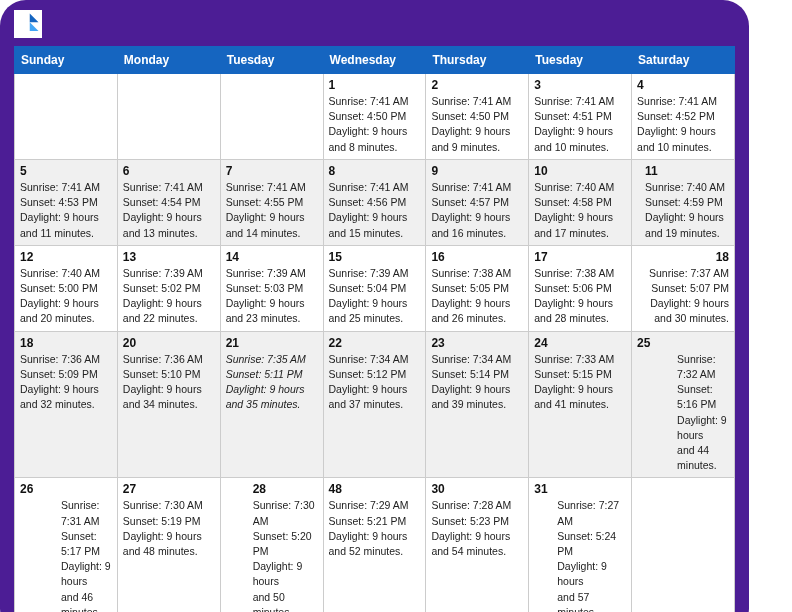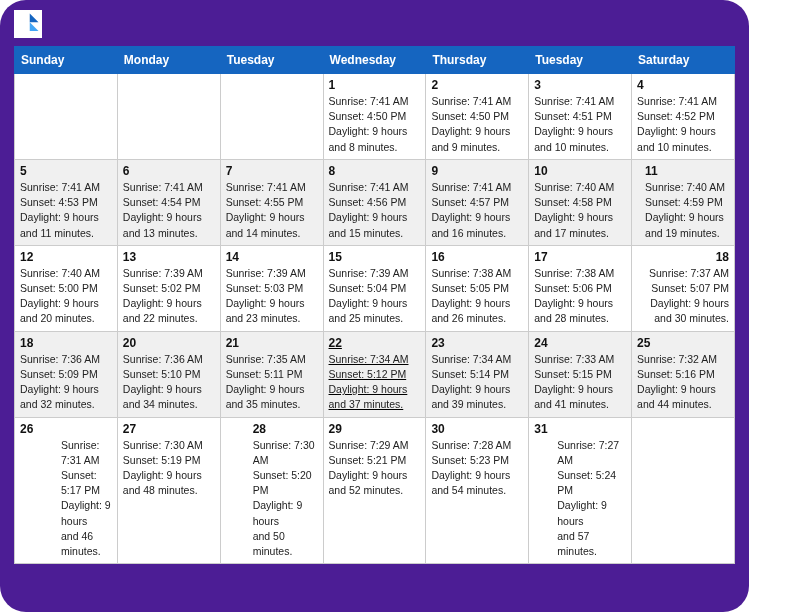--- a/index.html
+++ b/index.html
@@ -277,26 +277,26 @@
           </td>
           <td style="background: rgb(240, 240, 240); margin-top: 47px;">
             <div class="day-number">20</div>
             <div class="day-info" style="white-space: pre-line;">Sunrise: 7:36 AM
 Sunset: 5:10 PM
 Daylight: 9 hours
 and 34 minutes.</div>
           </td>
           <td style="background: rgb(240, 240, 240);">
             <div class="day-number">21</div>
-            <div class="day-info" style="white-space: pre-line;">Sunrise: 7:35 AM
+            <div class="day-info" style="white-space: pre-line; font-style: italic;">Sunrise: 7:35 AM
 Sunset: 5:11 PM
 Daylight: 9 hours
 and 35 minutes.</div>
           </td>
-          <td style="background: rgb(240, 240, 240); text-decoration: underline;">
+          <td style="background: rgb(240, 240, 240);">
             <div class="day-number">22</div>
             <div class="day-info" style="white-space: pre-line;">Sunrise: 7:34 AM
 Sunset: 5:12 PM
 Daylight: 9 hours
 and 37 minutes.</div>
           </td>
           <td style="background: rgb(240, 240, 240);">
             <div class="day-number">23</div>
             <div class="day-info" style="white-space: pre-line;">Sunrise: 7:34 AM
 Sunset: 5:14 PM
@@ -305,21 +305,21 @@
           </td>
           <td style="background: rgb(240, 240, 240);">
             <div class="day-number">24</div>
             <div class="day-info" style="white-space: pre-line;">Sunrise: 7:33 AM
 Sunset: 5:15 PM
 Daylight: 9 hours
 and 41 minutes.</div>
           </td>
           <td style="background: rgb(240, 240, 240);">
             <div class="day-number">25</div>
-            <div class="day-info" style="white-space: pre-line;">Sunrise: 7:32 AM
+            <div class="day-info" style="white-space: pre-line; margin-left: 40px;">Sunrise: 7:32 AM
 Sunset: 5:16 PM
 Daylight: 9 hours
 and 44 minutes.</div>
           </td>
         </tr>
         <tr class="row-odd">
           <td style="background: rgb(255, 255, 255);">
             <div class="day-number">26</div>
             <div class="day-info" style="white-space: pre-line; margin-left: 41px;">Sunrise: 7:31 AM
 Sunset: 5:17 PM
@@ -334,21 +334,21 @@
 and 48 minutes.</div>
           </td>
           <td style="background: rgb(255, 255, 255); padding-left: 32px;">
             <div class="day-number">28</div>
             <div class="day-info" style="white-space: pre-line;">Sunrise: 7:30 AM
 Sunset: 5:20 PM
 Daylight: 9 hours
 and 50 minutes.</div>
           </td>
           <td style="background: rgb(255, 255, 255);">
-            <div class="day-number">29</div>
+            <div class="day-number">48</div>
             <div class="day-info" style="white-space: pre-line;">Sunrise: 7:29 AM
 Sunset: 5:21 PM
 Daylight: 9 hours
 and 52 minutes.</div>
           </td>
           <td style="background: rgb(255, 255, 255); margin-left: 20px;">
             <div class="day-number">30</div>
             <div class="day-info" style="white-space: pre-line;">Sunrise: 7:28 AM
 Sunset: 5:23 PM
 Daylight: 9 hours

